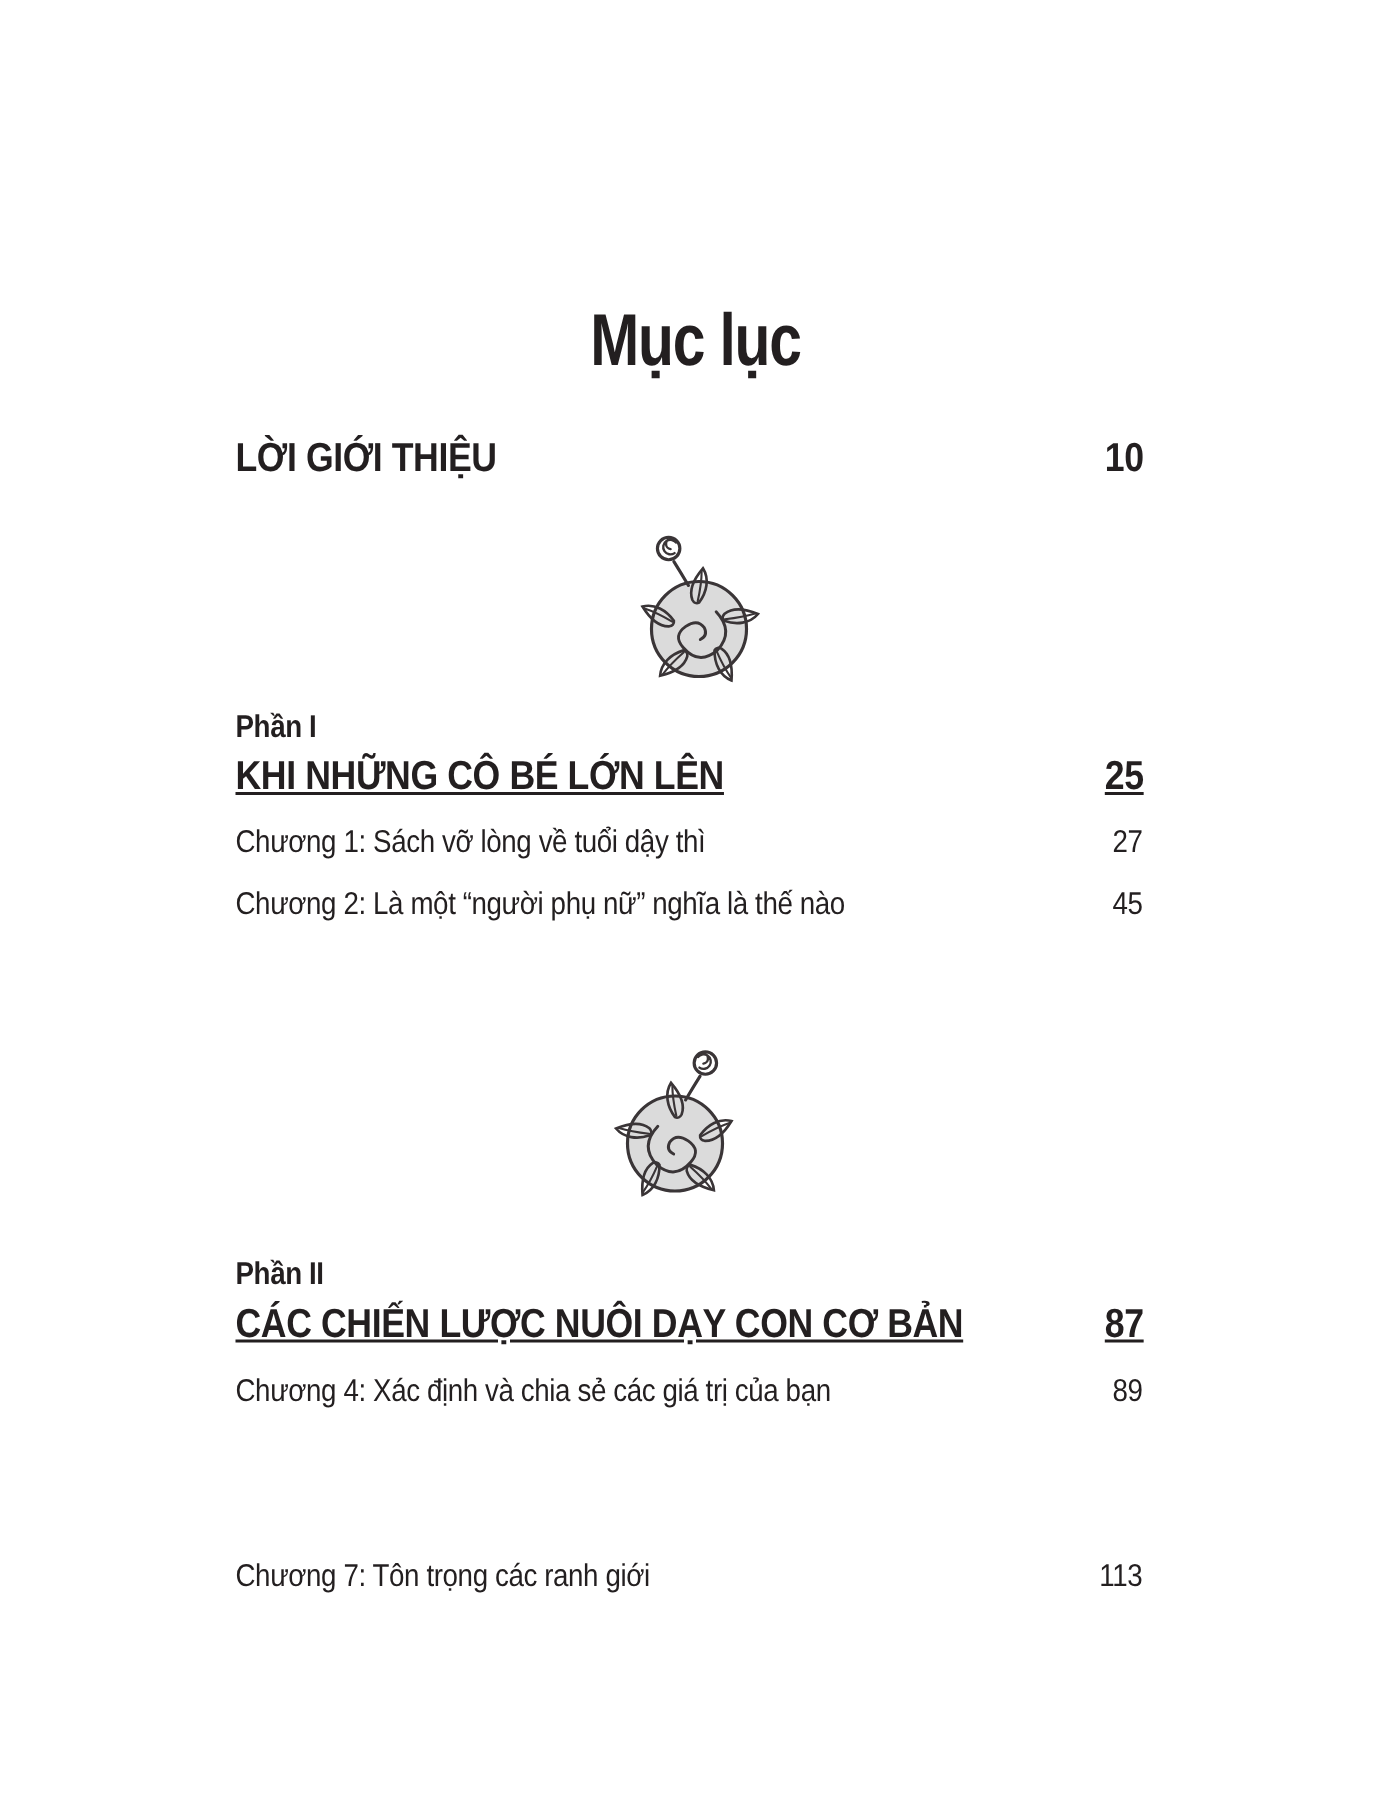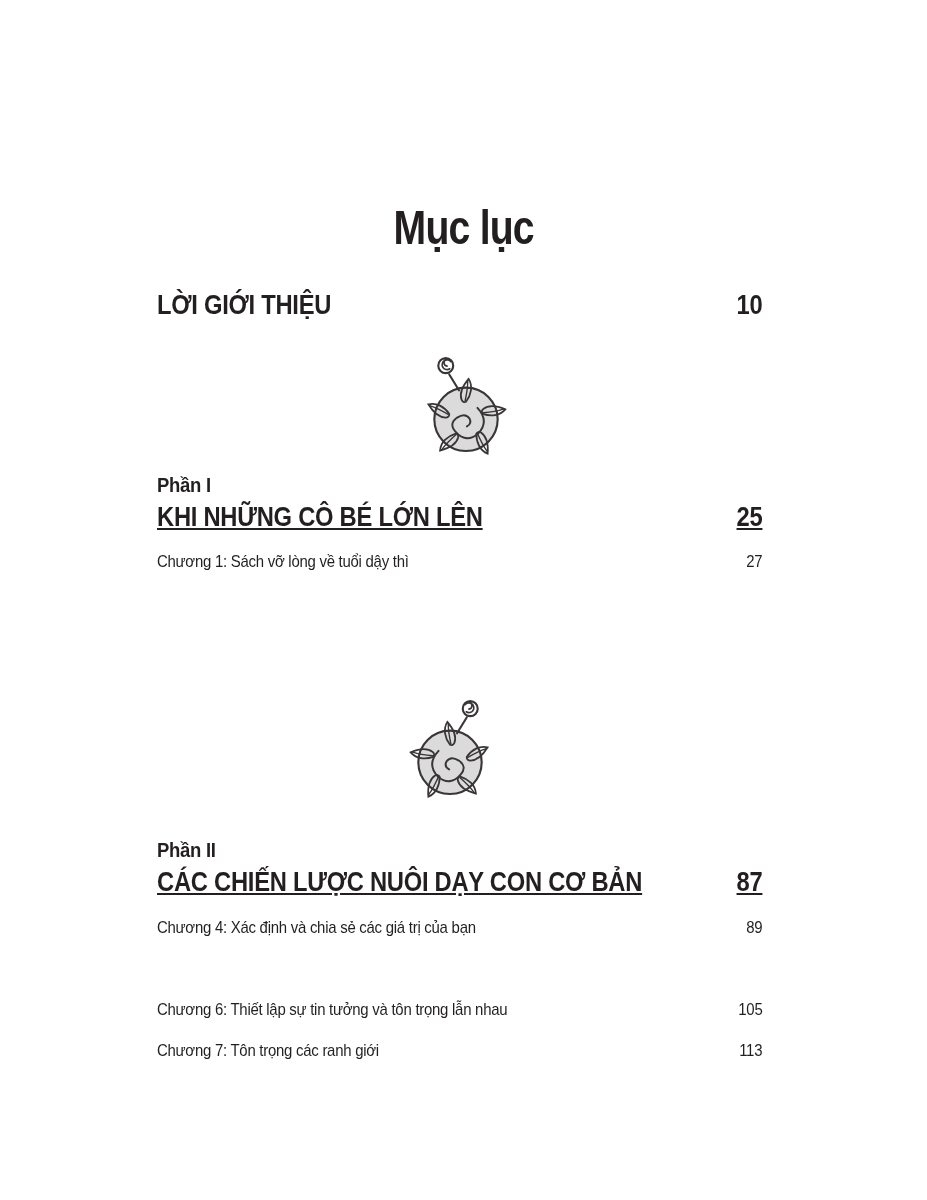--- a/index.html
+++ b/index.html
@@ -23,21 +23,21 @@
   .row{
     position:absolute;left:157px;width:605px;
     display:flex;justify-content:space-between;align-items:flex-start;
   }
   .intro-row{top:289px;font-size:27px;font-weight:700;line-height:32px;}
   .part-label{
     position:absolute;left:157px;
     font-size:21px;font-weight:700;line-height:24px;
   }
   .part-title-row{font-size:27px;font-weight:700;line-height:32px;text-decoration:underline;}
-  .chapter-row{font-size:17px;font-weight:400;line-height:26px;}
+  .chapter-row{font-size:21px;font-weight:400;line-height:26px;}
 
   .ornament{position:absolute;width:88px;height:113px;}
   .ornament svg{display:block;width:100%;height:100%;}
   .ornament.flip svg{transform:scaleX(-1);}
   #ornament-1{left:422px;top:347px;}
   #ornament-2{left:406px;top:690px;}
 </style>
 </head>
 <body>
 
@@ -70,20 +70,24 @@
 
   <div class="part-label" style="top:473px"><span class="cx">Phần I</span></div>
   <div class="row part-title-row" style="top:501px">
     <span class="cx">KHI NHỮNG CÔ BÉ LỚN LÊN</span>
     <span class="cx-r">25</span>
   </div>
   <div class="row chapter-row" style="top:549px">
     <span class="cx">Chương 1: Sách vỡ lòng về tuổi dậy thì</span>
     <span class="cx-r">27</span>
   </div>
+  <div class="row chapter-row" style="top:590px">
+    <span class="cx">Chương 2: Là một “người phụ nữ” nghĩa là thế nào</span>
+    <span class="cx-r">45</span>
+  </div>
 
   <div class="ornament flip" id="ornament-2">
     <svg viewBox="0 0 100 128" fill="none" stroke="#3a3537" stroke-width="2.4" stroke-linecap="round">
       <circle cx="50" cy="82" r="36" fill="#dbdbdb"></circle>
       <path d="M42,49 Q36,39 31,31"></path>
       <circle cx="27" cy="21" r="8.5" fill="#ffffff"></circle>
       <path d="M31.5,24.5 a5.5,5.5 0 1,1 1.5,-7.5 a4,4 0 1,0 -4.5,4.5" stroke-width="1.8"></path>
       <path d="M63,69 Q77,84 64,98 Q50,110 38,96 Q30,87 40,80 Q49,74 54,81 Q57,87 51,90" stroke-width="2.2"></path>
       <g id="leaf2">
         <path d="M45,60 C42,52 47,43 53,36 C58,44 56,54 50,62 C48,63 46,62 45,60 Z" stroke-width="2"></path>
@@ -98,22 +102,18 @@
 
   <div class="part-label" style="top:838px"><span class="cx">Phần II</span></div>
   <div class="row part-title-row" style="top:866px">
     <span class="cx">CÁC CHIẾN LƯỢC NUÔI DẠY CON CƠ BẢN</span>
     <span class="cx-r">87</span>
   </div>
   <div class="row chapter-row" style="top:915px">
     <span class="cx">Chương 4: Xác định và chia sẻ các giá trị của bạn</span>
     <span class="cx-r">89</span>
   </div>
-  <div class="row chapter-row" style="top:997px">
-    <span class="cx">Chương 6: Thiết lập sự tin tưởng và tôn trọng lẫn nhau</span>
-    <span class="cx-r">105</span>
-  </div>
   <div class="row chapter-row" style="top:1038px">
     <span class="cx">Chương 7: Tôn trọng các ranh giới</span>
     <span class="cx-r">113</span>
   </div>
 
 </div>
 
 </body></html>

